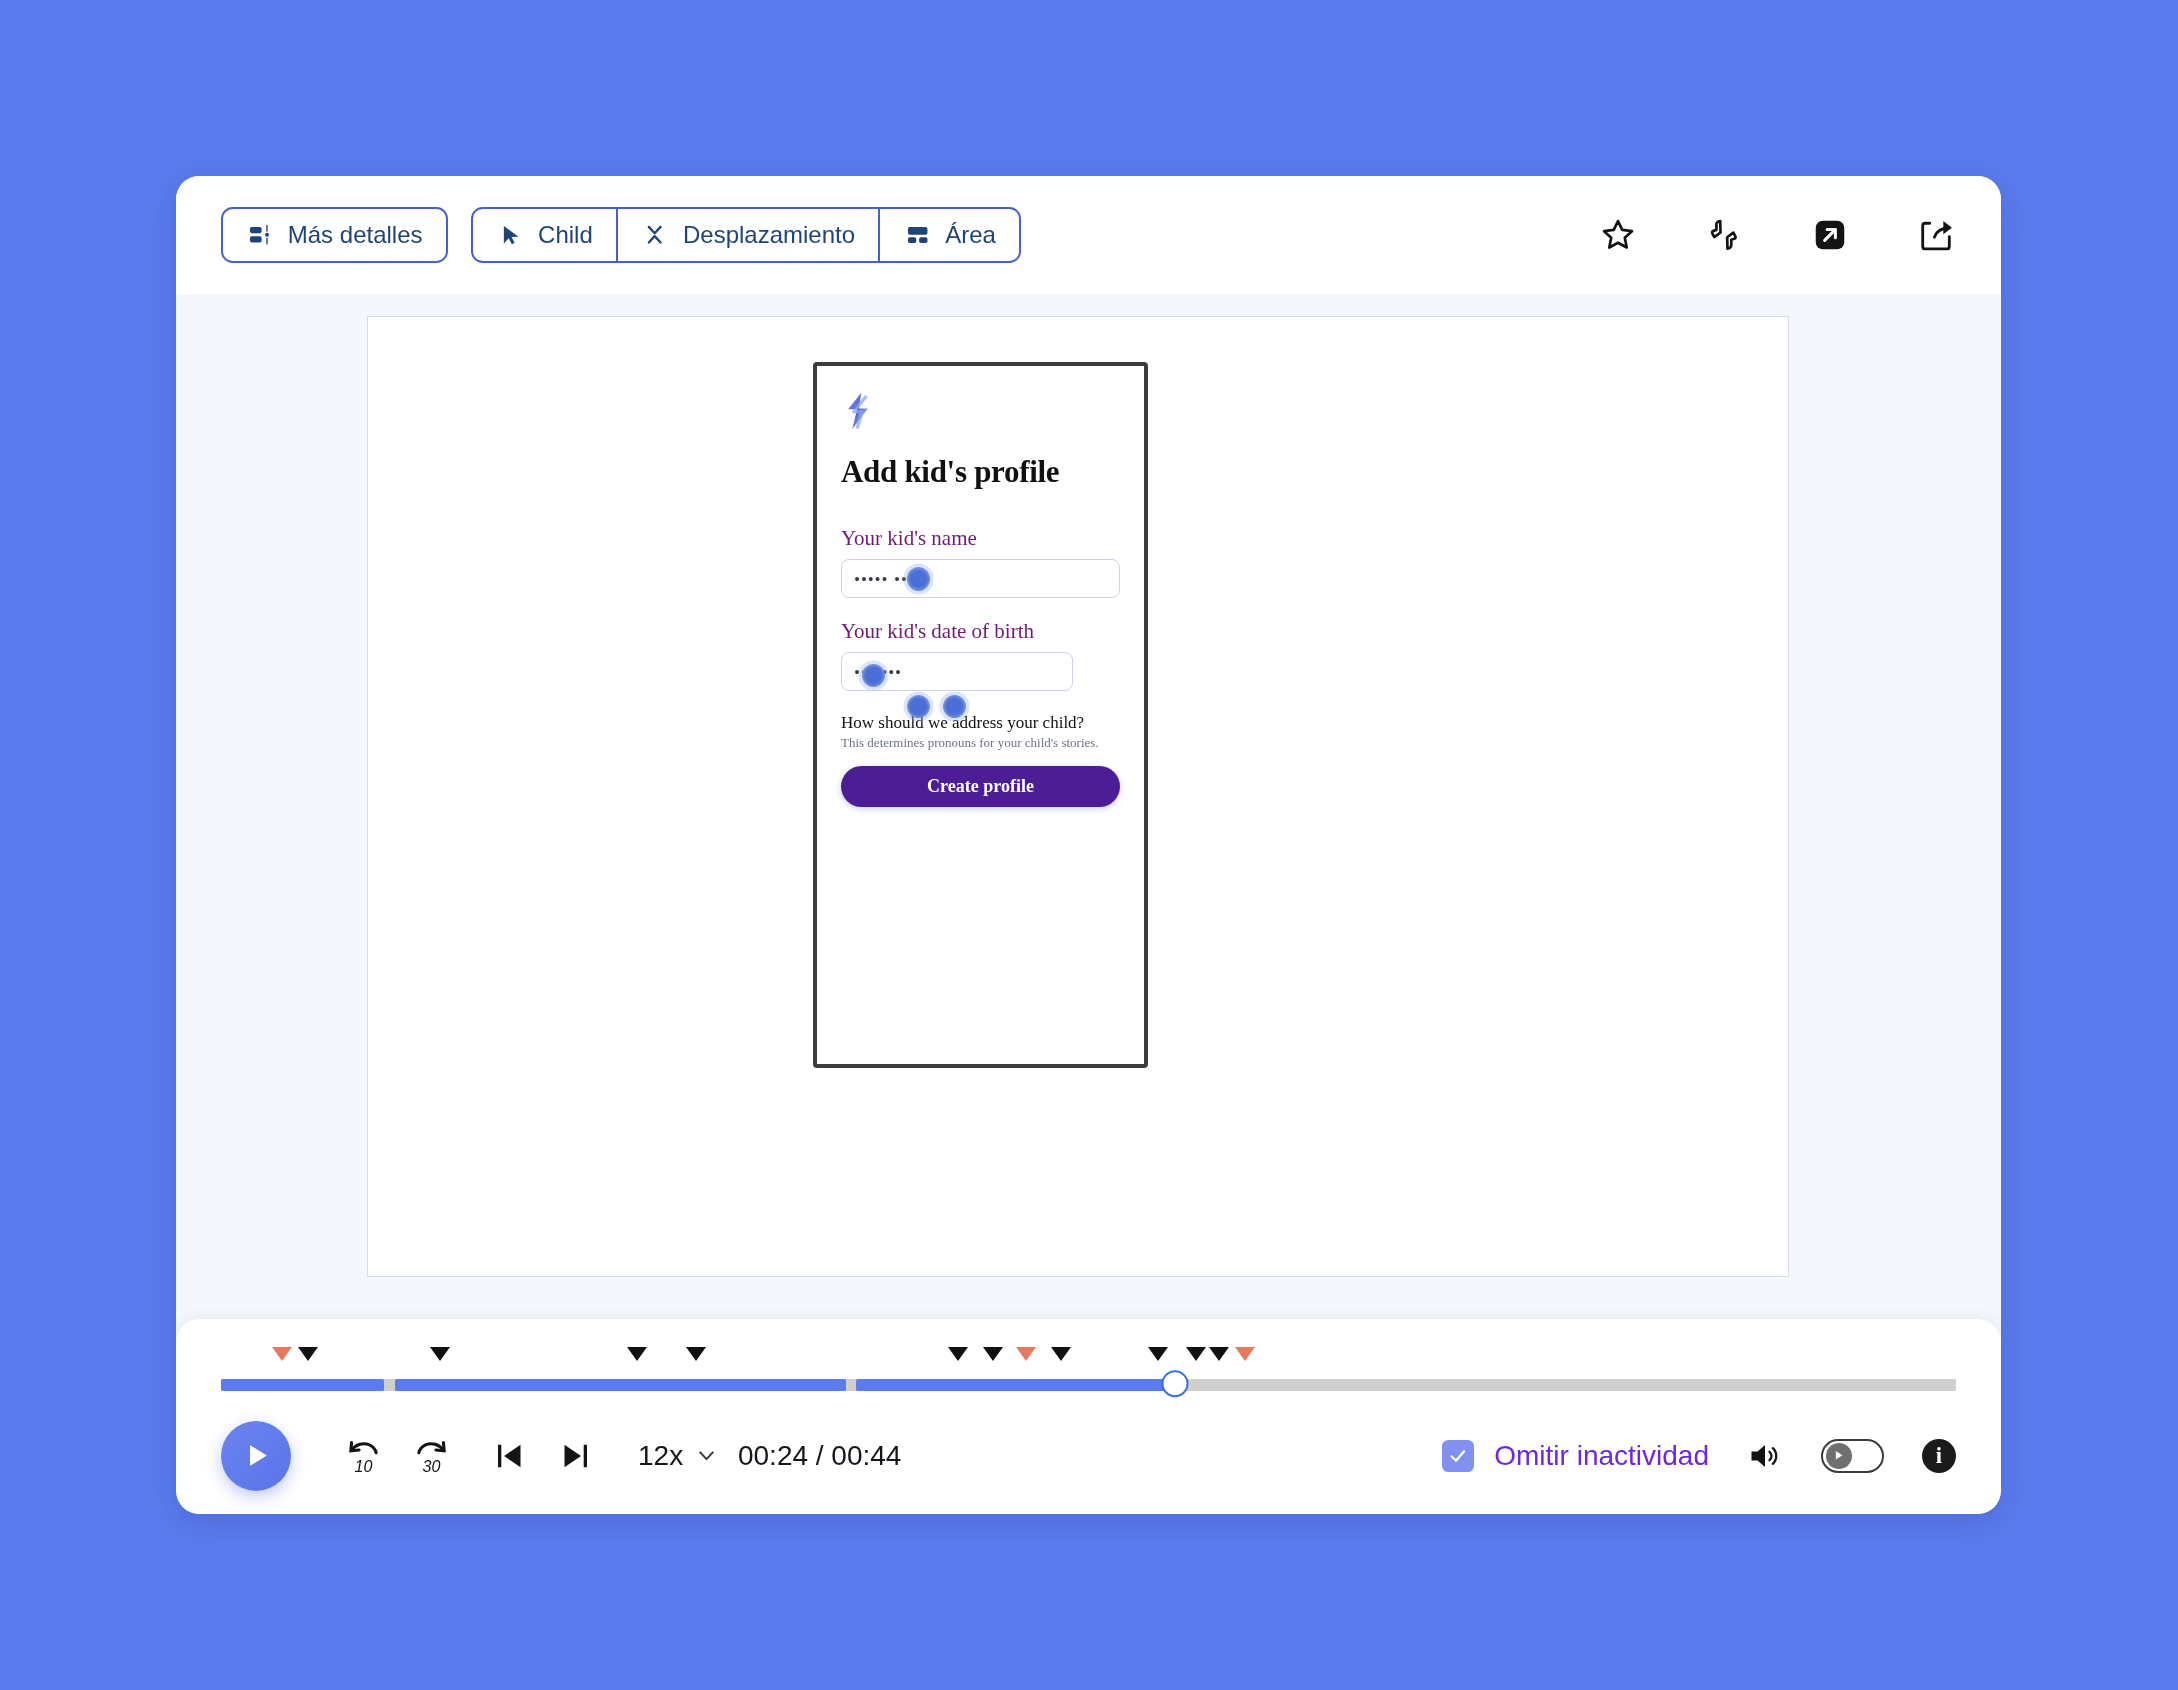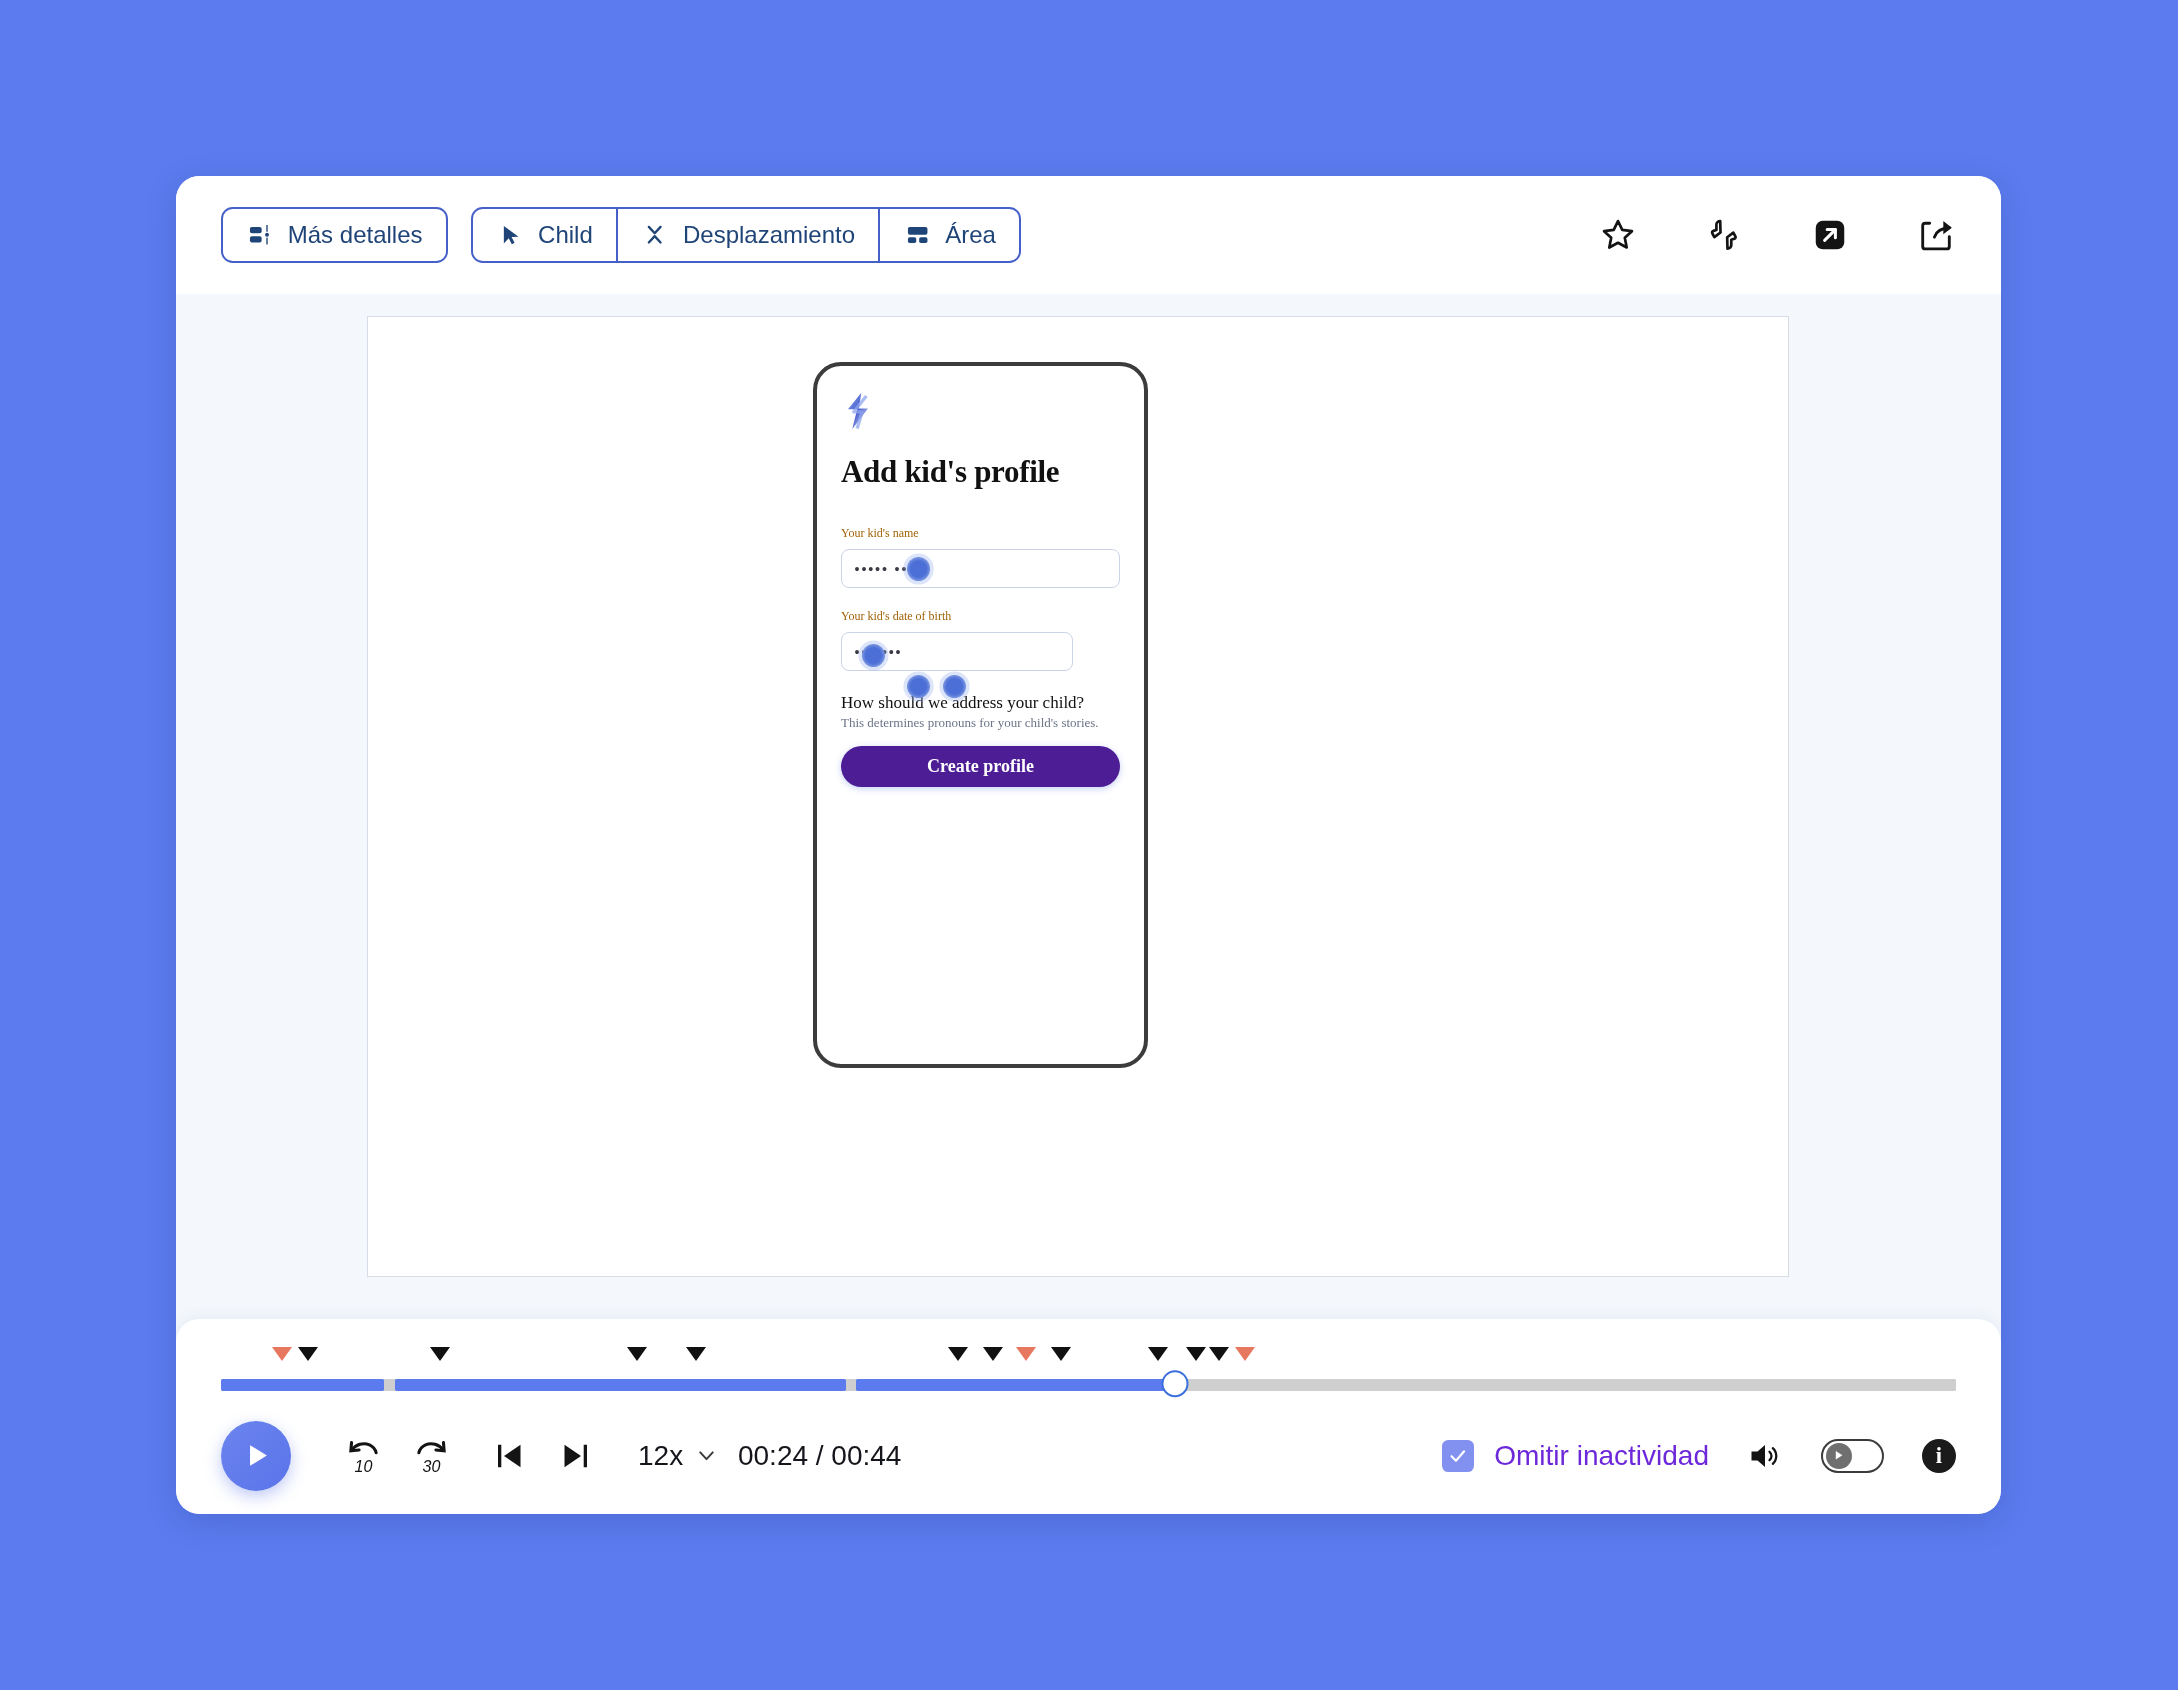--- a/index.html
+++ b/index.html
@@ -60,34 +60,34 @@
     background: #ffffff;
     border: 1.4px solid #d6dde6;
   }
 
   
   .phone {
     position: absolute;
     left: 445px; top: 45px;
     width: 335px; height: 706px;
     border: 4.5px solid #3c3c3c;
-    border-radius: 28px;
+    border-radius: 4px;
     background: #fff;
     padding: 25px 24px 0 24px;
   }
   .logo { width: 34px; height: 40px; margin-bottom: 20px; }
   .phone-title {
     font-family: "Liberation Serif", serif;
     font-weight: bold; font-size: 31px;
     color: #111; letter-spacing: -0.3px;
     margin-bottom: 36px;
   }
   .f-label {
     font-family: "Liberation Serif", serif;
-    font-size: 12px; color: #a16207; margin-bottom: 8px;
+    font-size: 21px; color: #701a75; margin-bottom: 8px;
   }
   .f-input {
     border: 0.9px solid #ccd3e6; border-radius: 8px;
     height: 39px; background: #fff;
     display: flex; align-items: center; padding-left: 12.6px;
     font-size: 14.4px; letter-spacing: 1.8px; color: #3a3a46;
     position: relative;
   }
   .f-input.short { width: 232px; }
   .gap-a { height: 21px; }

